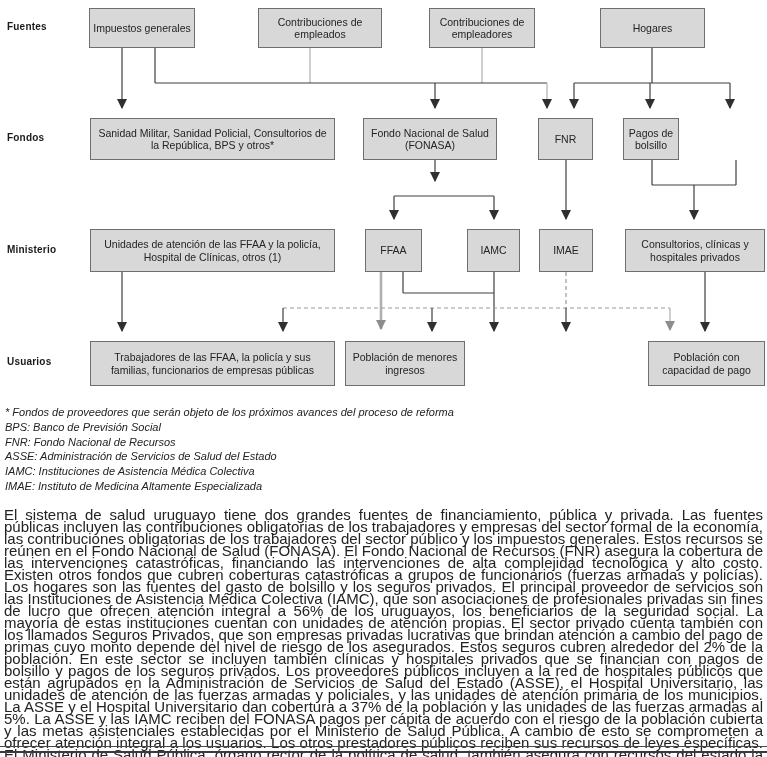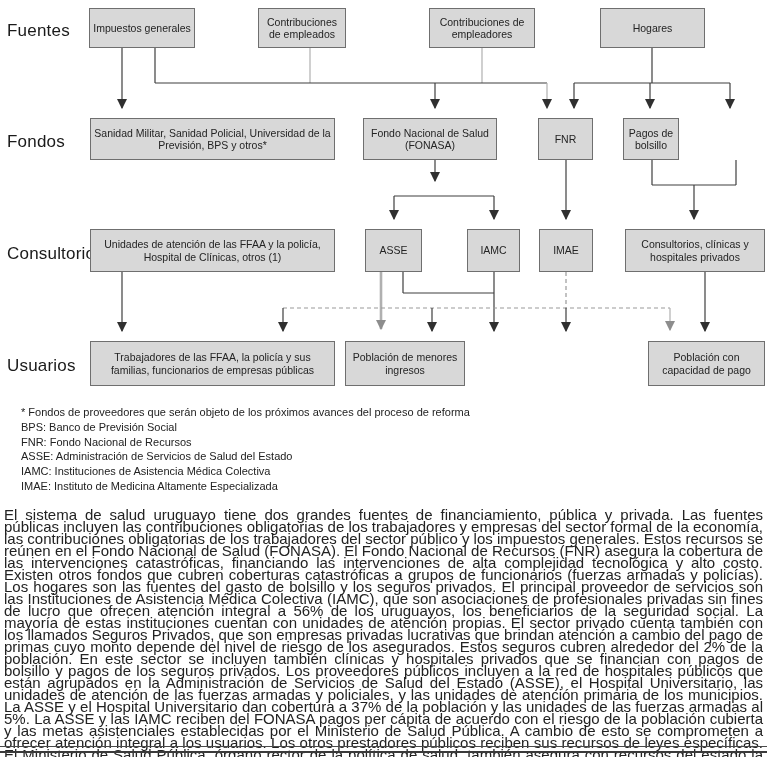--- a/index.html
+++ b/index.html
@@ -1,34 +1,34 @@
 <!DOCTYPE html>
 <html><head>
 <meta charset="utf-8">
 <style>
   html,body{margin:0;padding:0;background:#fff;}
   #stage{
     position:relative;width:767px;height:757px;background:#ffffff;
     font-family:"Liberation Sans", sans-serif;color:#1f1f1f;overflow:hidden;
   }
   .rowlabel{
-    position:absolute;left:7px;font-size:17px;font-weight:normal;color:#1a1a1a;
+    position:absolute;left:7px;font-size:10px;font-weight:bold;color:#1a1a1a;
     letter-spacing:.2px;
   }
   .node{
     position:absolute;background:#d8d8d8;border:1px solid #6f6f6f;
     display:flex;align-items:center;justify-content:center;text-align:center;
     font-size:10.5px;line-height:1.18;color:#242424;padding:2px 3px;box-sizing:border-box;
   }
   #connectors{position:absolute;left:0;top:0;}
   .ln{stroke:#3f3f3f;stroke-width:1.2;fill:none;}
   .ln-gray{stroke:#b0b0b0;stroke-width:1.2;fill:none;}
   .ln-thick-gray{stroke:#b0b0b0;stroke-width:2.6;fill:none;}
   .ln-dash{stroke:#9a9a9a;stroke-width:1.2;fill:none;stroke-dasharray:4 3;}
-  .footnotes{position:absolute;left:21px;top:405px;font-size:11px;line-height:14.8px;color:#222;}
+  .footnotes{position:absolute;left:5px;top:405px;font-size:11px;line-height:14.8px;color:#222;font-style:italic;}
   .bodytext{
     position:absolute;left:4px;top:509px;width:759px;font-size:15px;line-height:12px;
     text-align:justify;color:#222;
   }
   .rule-thin{position:absolute;left:0;width:767px;height:1px;background:#4a4a4a;top:746px;}
   .rule-thick{position:absolute;left:0;width:767px;height:2px;background:#3a3a3a;top:751px;}
 </style>
 </head>
 <body>
 
@@ -82,35 +82,35 @@
       <path class="ln" d="M283,308 V331" marker-end="url(#ad)"></path>
       <path class="ln" d="M432,308 V331" marker-end="url(#ad)"></path>
       <path class="ln" d="M566,308 V331" marker-end="url(#ad)"></path>
       <path class="ln-gray" d="M670,308 V330" marker-end="url(#ag)"></path>
       <path class="ln" d="M705,272 V331" marker-end="url(#ad)"></path>
     </g>
   </svg>
 
   <div class="rowlabel" style="top:21px">Fuentes</div>
   <div class="rowlabel" style="top:132px">Fondos</div>
-  <div class="rowlabel" style="top:244px">Consultorios</div>
+  <div class="rowlabel" style="top:244px">Ministerio</div>
   <div class="rowlabel" style="top:356px">Usuarios</div>
 
   <div class="node" style="left:89px;top:8px;width:106px;height:40px">Impuestos generales</div>
-  <div class="node" style="left:258px;top:8px;width:88px;height:40px">Contribuciones de empleados</div>
+  <div class="node" style="left:258px;top:8px;width:124px;height:40px">Contribuciones de empleados</div>
   <div class="node" style="left:600px;top:8px;width:105px;height:40px">Hogares</div>
   <div class="node" style="left:429px;top:8px;width:106px;height:40px">Contribuciones de empleadores</div>
 
-  <div class="node" style="left:90px;top:118px;width:245px;height:42px">Sanidad Militar, Sanidad Policial, Universidad de la Previsión, BPS y otros*</div>
+  <div class="node" style="left:90px;top:118px;width:245px;height:42px">Sanidad Militar, Sanidad Policial, Consultorios de la República, BPS y otros*</div>
   <div class="node" style="left:363px;top:118px;width:134px;height:42px">Fondo Nacional de Salud (FONASA)</div>
   <div class="node" style="left:538px;top:118px;width:55px;height:42px">FNR</div>
   <div class="node" style="left:623px;top:118px;width:56px;height:42px">Pagos de bolsillo</div>
 
   <div class="node" style="left:90px;top:229px;width:245px;height:43px">Unidades de atención de las FFAA y la policía, Hospital de Clínicas, otros (1)</div>
-  <div class="node" style="left:365px;top:229px;width:57px;height:43px">ASSE</div>
+  <div class="node" style="left:365px;top:229px;width:57px;height:43px">FFAA</div>
   <div class="node" style="left:467px;top:229px;width:53px;height:43px">IAMC</div>
   <div class="node" style="left:539px;top:229px;width:54px;height:43px">IMAE</div>
   <div class="node" style="left:625px;top:229px;width:140px;height:43px">Consultorios, clínicas y hospitales privados</div>
 
   <div class="node" style="left:90px;top:341px;width:245px;height:45px">Trabajadores de las FFAA, la policía y sus familias, funcionarios de empresas públicas</div>
   <div class="node" style="left:345px;top:341px;width:120px;height:45px">Población de menores ingresos</div>
   <div class="node" style="left:648px;top:341px;width:117px;height:45px">Población con capacidad de pago</div>
 
   <div class="footnotes">
     <div>* Fondos de proveedores que serán objeto de los próximos avances del proceso de reforma</div>

